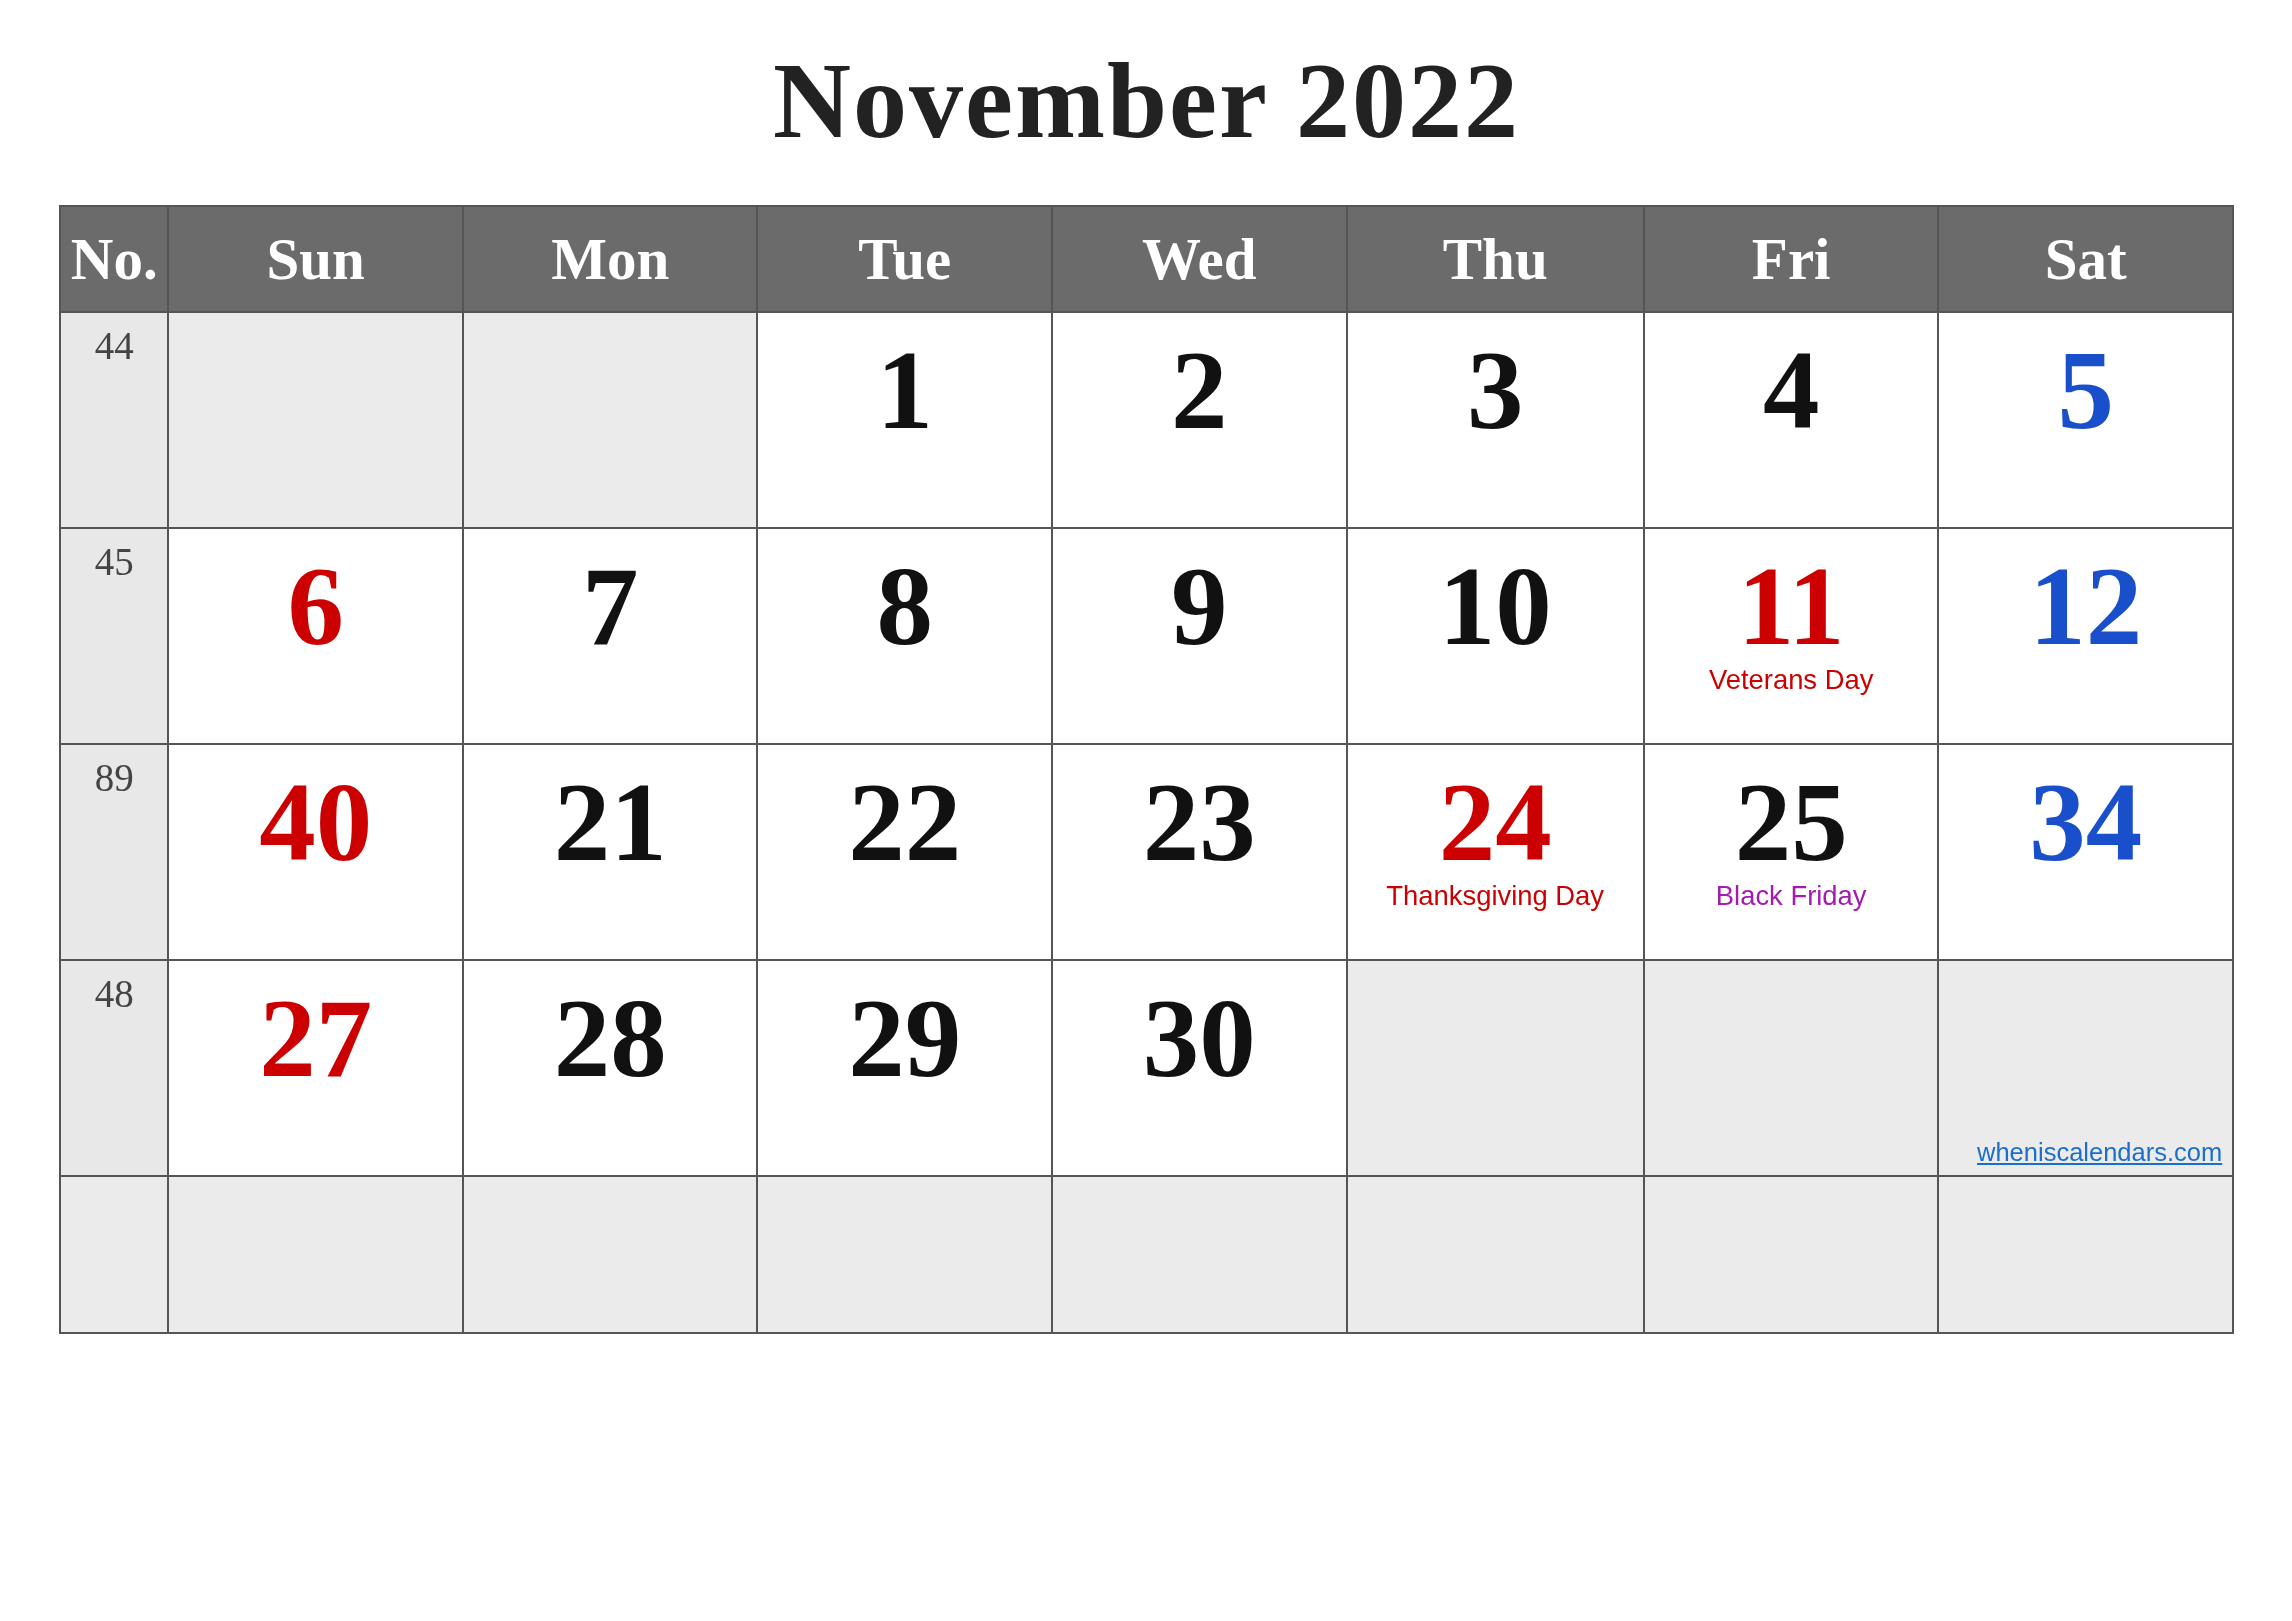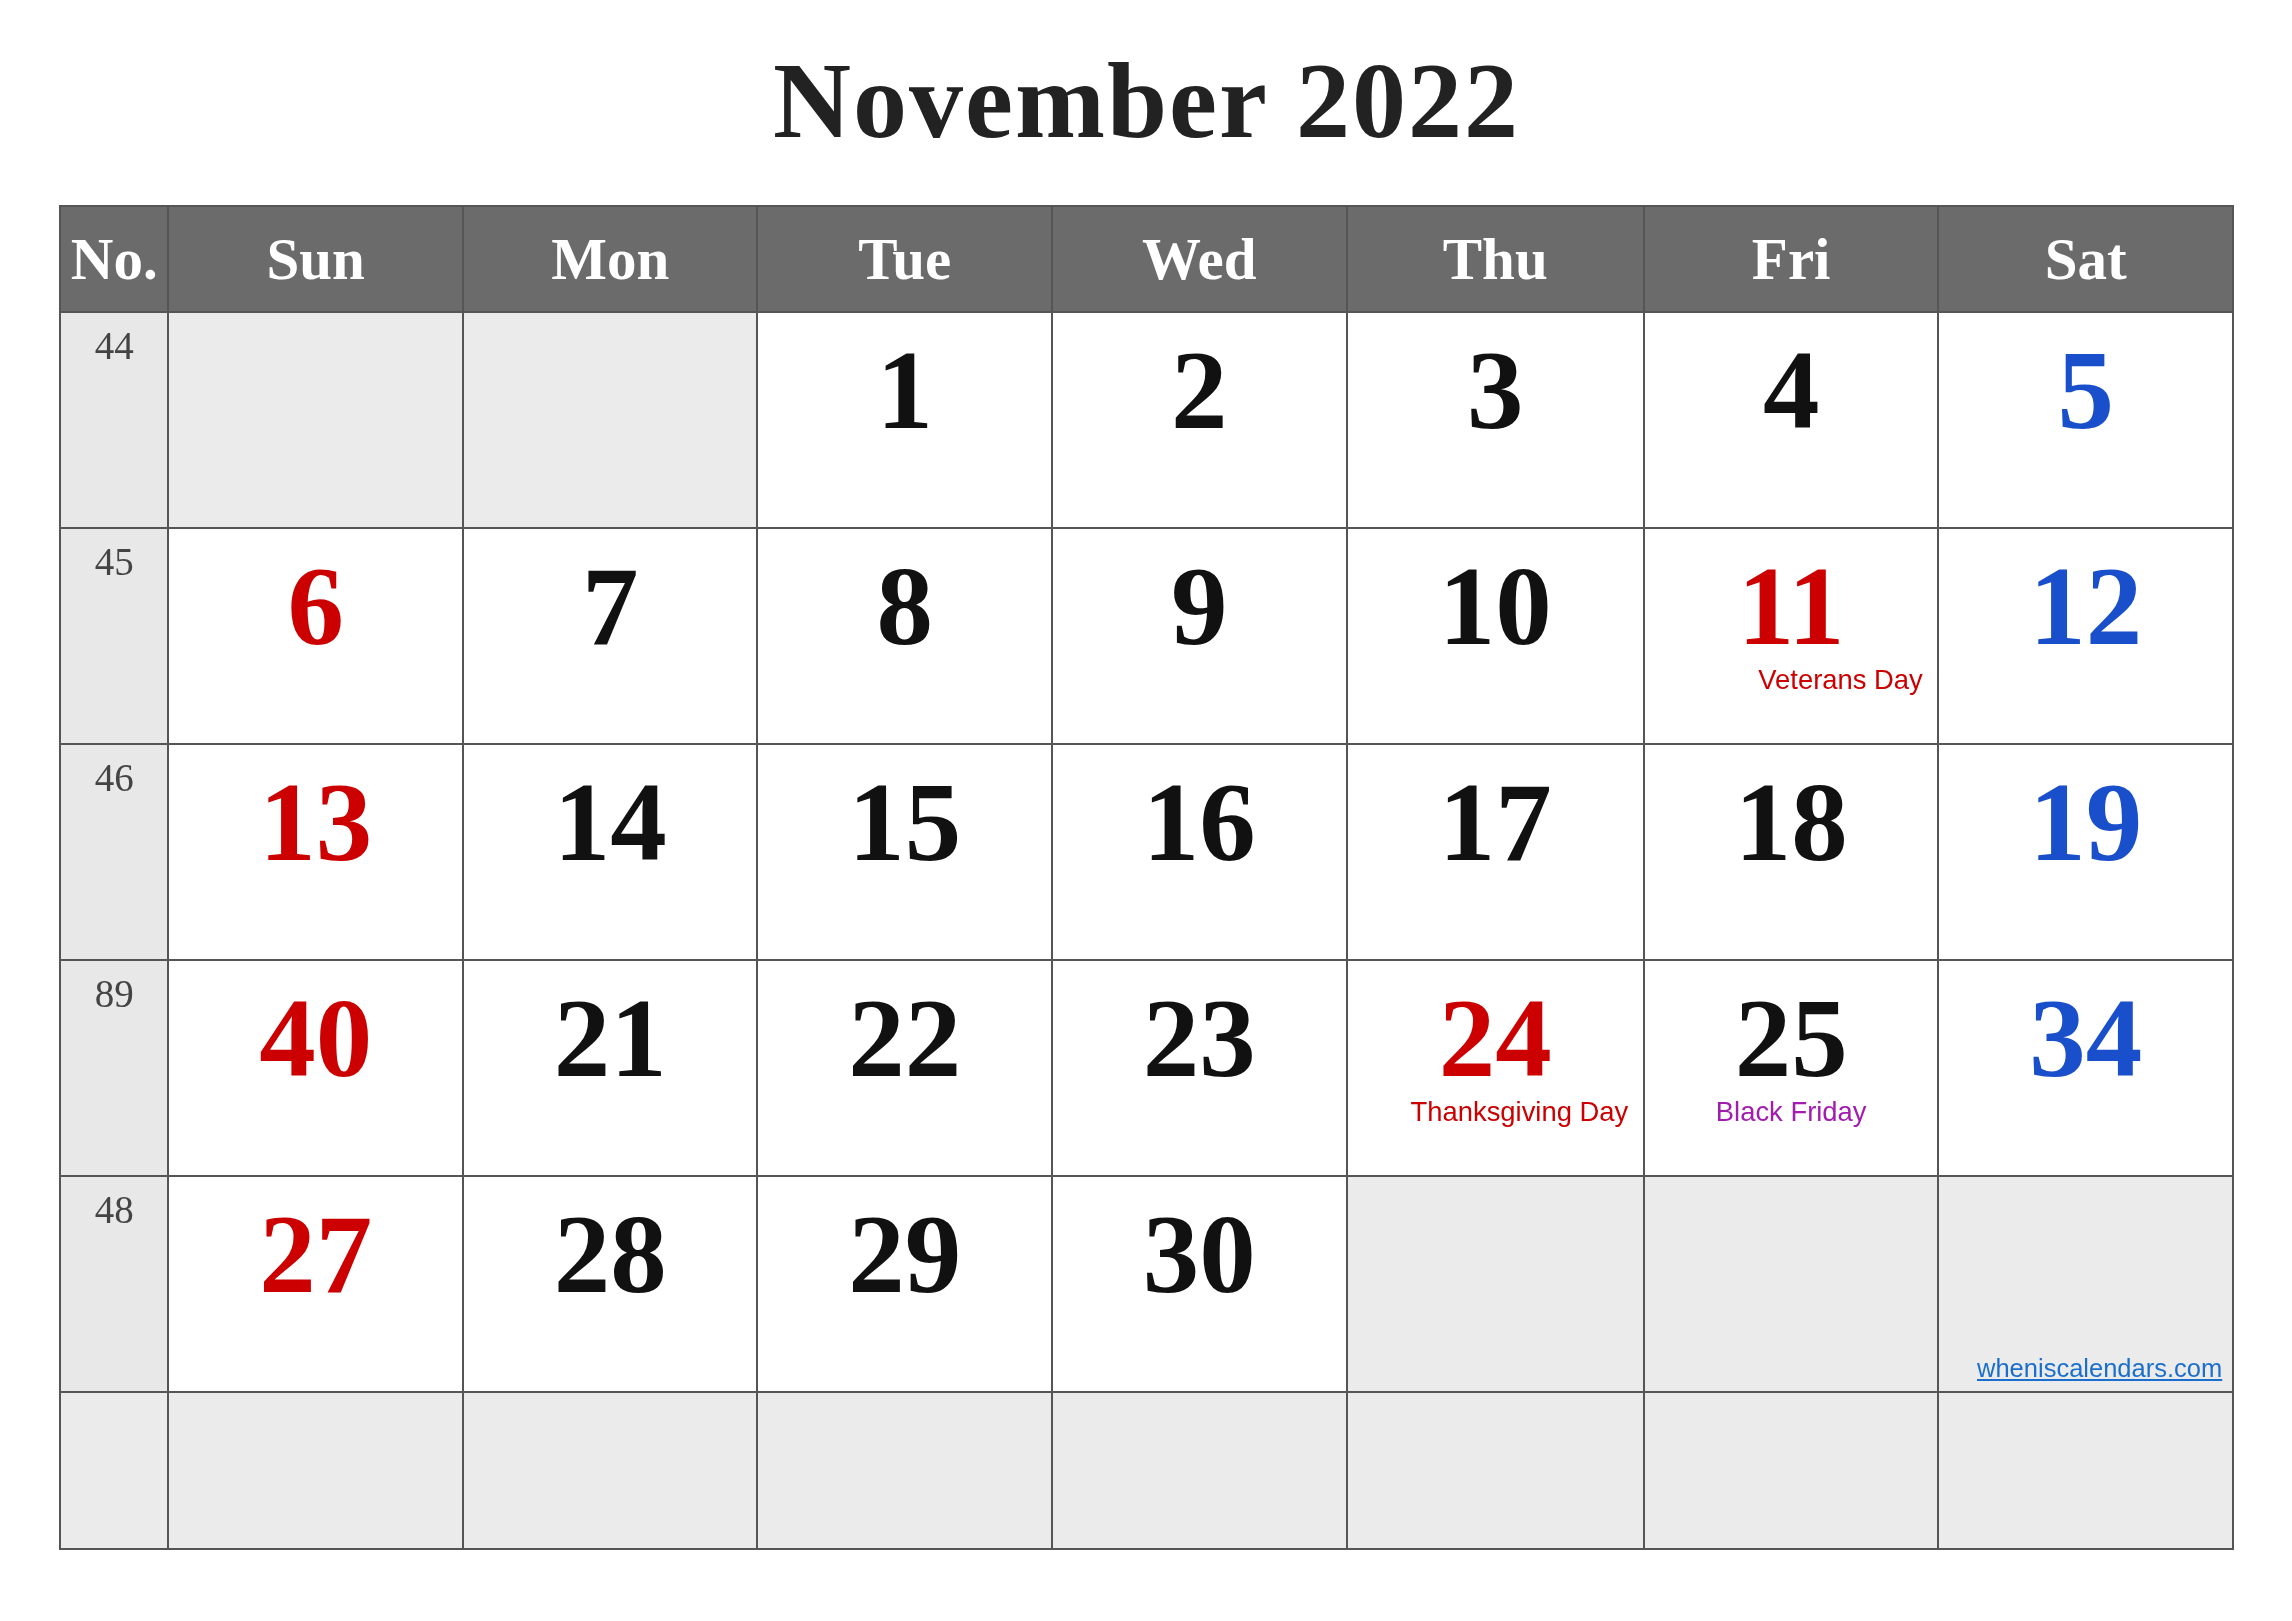--- a/index.html
+++ b/index.html
@@ -85,21 +85,21 @@
     .day-number.blue { color: #1a4fcc; }
 
     .holiday-label {
       font-size: 27.4px;
       color: #a21caf;
       text-align: center;
       display: block;
       margin-top: 2px;
       font-family: Arial, sans-serif;
     }
-    .holiday-label.red { color: #cc0000; text-align: right; }
+    .holiday-label.red { color: #cc0000; }
 
     
     .empty-row td {
       background: #ebebeb;
       height: 157px;
     }
     .watermark {
       font-size: 25.5px;
       color: #1a6fcc;
       text-decoration: underline;
@@ -170,44 +170,20 @@
         </td>
         <td class="day-cell">
           <span class="day-number red">11</span>
           <span class="holiday-label red">Veterans Day</span>
         </td>
         <td class="day-cell">
           <span class="day-number blue">12</span>
         </td>
       </tr>
       <tr>
-        <td class="week-no">46</td>
-        <td class="day-cell">
-          <span class="day-number red">13</span>
-        </td>
-        <td class="day-cell">
-          <span class="day-number black">14</span>
-        </td>
-        <td class="day-cell">
-          <span class="day-number black">15</span>
-        </td>
-        <td class="day-cell">
-          <span class="day-number black">16</span>
-        </td>
-        <td class="day-cell">
-          <span class="day-number black">17</span>
-        </td>
-        <td class="day-cell">
-          <span class="day-number black">18</span>
-        </td>
-        <td class="day-cell">
-          <span class="day-number blue">19</span>
-        </td>
-      </tr>
-      <tr>
         <td class="week-no">89</td>
         <td class="day-cell">
           <span class="day-number red">40</span>
         </td>
         <td class="day-cell">
           <span class="day-number black">21</span>
         </td>
         <td class="day-cell">
           <span class="day-number black">22</span>
         </td>

